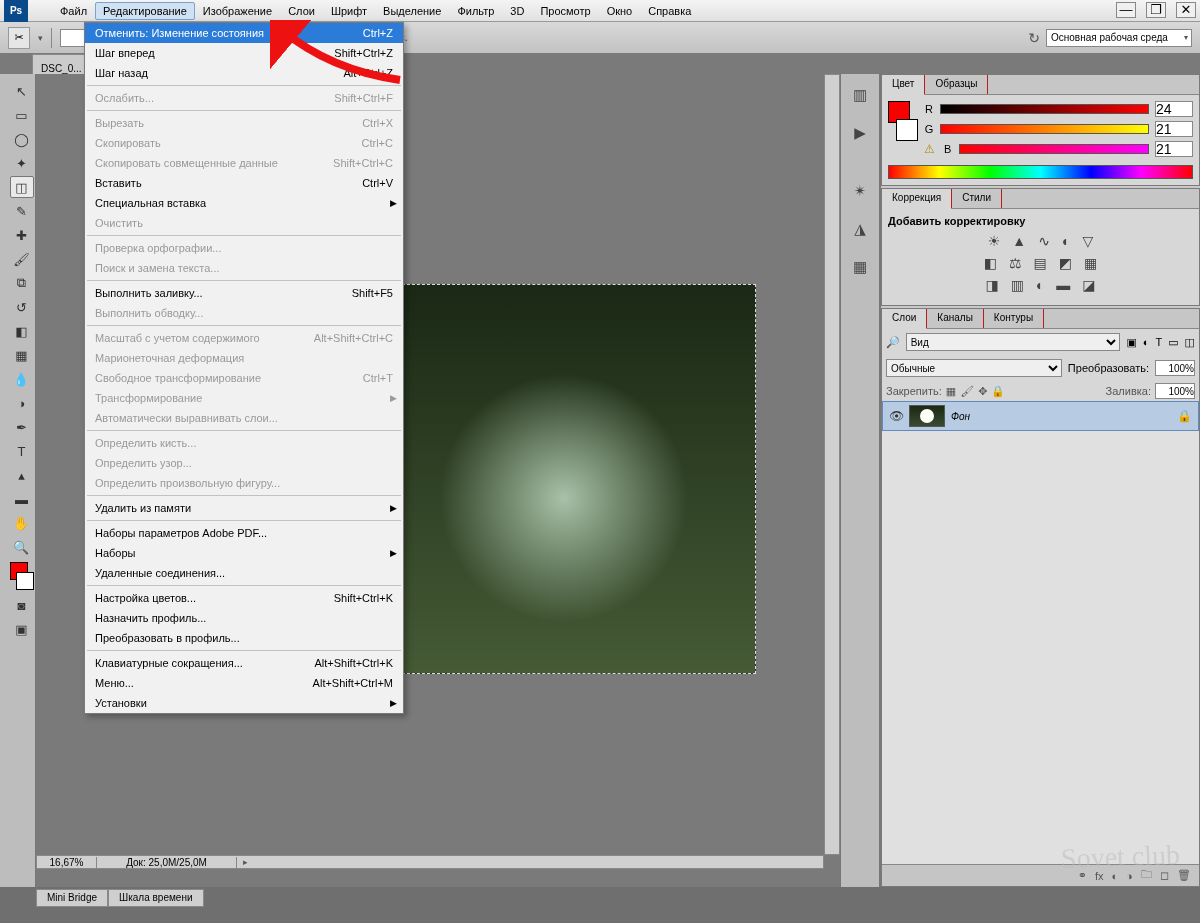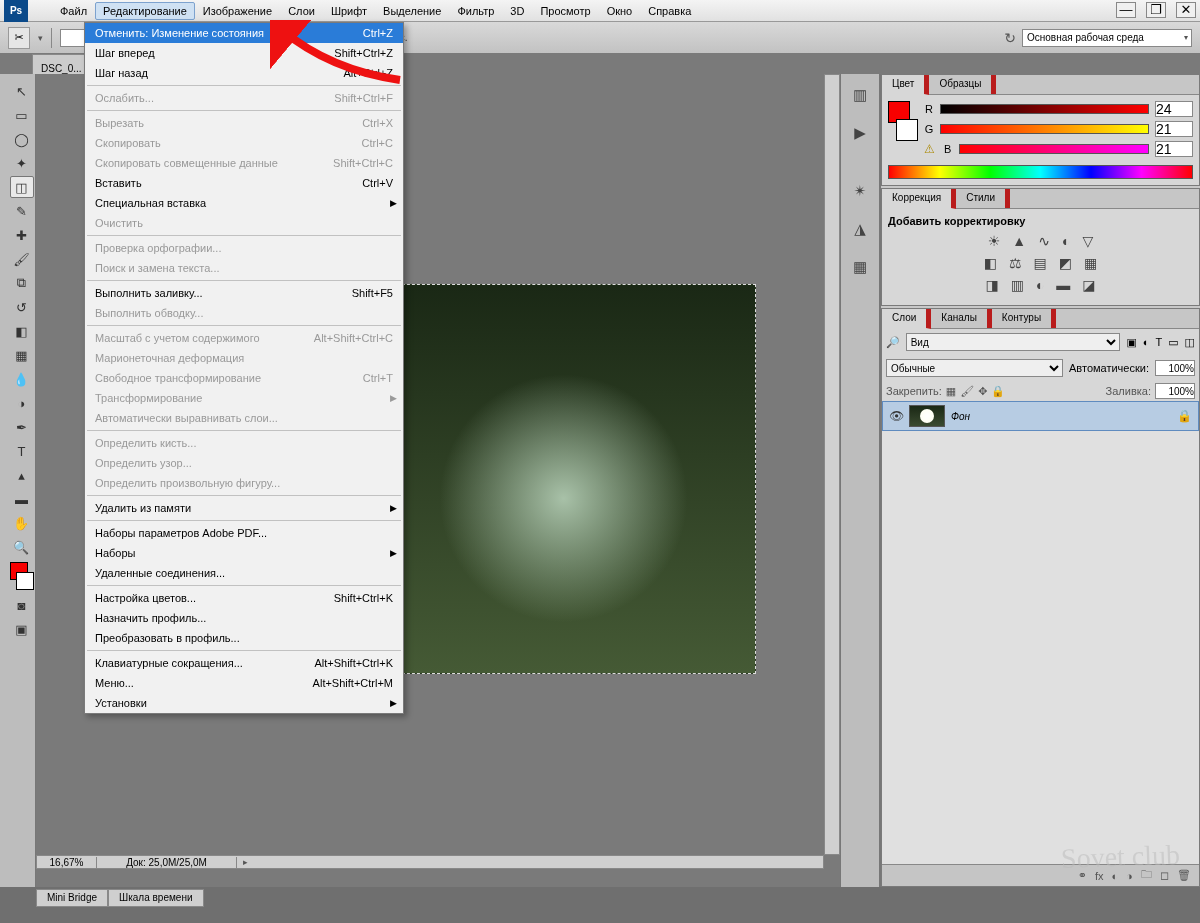--- a/index.html
+++ b/index.html
@@ -18,21 +18,21 @@
 
 .toolbar { height: 32px; background: linear-gradient(#d9d9d9, #c2c2c2); border-bottom: 1px solid #7a7a7a; display: flex; align-items: center; padding: 0 8px; gap: 8px; position: relative; }
 .toolbar .tool-btn { width: 22px; height: 22px; background: #e6e6e6; border: 1px solid #999; display: inline-flex; align-items: center; justify-content: center; }
 .toolbar .divider { width: 1px; height: 20px; background: #888; }
 .toolbar .dropdown { height: 18px; background: #fff; border: 1px solid #888; padding: 0 18px 0 4px; font-size: 10px; position: relative; display: inline-flex; align-items: center; }
 .toolbar .dropdown::after { content: '▾'; position: absolute; right: 3px; font-size: 8px; color: #555; }
 .toolbar label { font-size: 10px; color: #333; }
 .toolbar input[type=checkbox] { width: 12px; height: 12px; }
 .toolbar .gear { width: 18px; height: 18px; color: #444; font-size: 14px; display: inline-flex; align-items: center; justify-content: center; }
 .toolbar .workspace-select { margin-left: auto; display: flex; align-items: center; gap: 6px; }
-.toolbar .workspace-select .dropdown { width: 170px; }
+.toolbar .workspace-select .dropdown { width: 146px; }
 
 
 .doc-tab-strip { height: 28px; border-bottom: 1px solid #555; padding-left: 32px; background: #7a7a7a; display: flex; align-items: stretch; }
 .doc-tab { background: #ccc; border: 1px solid #888; border-bottom: none; padding: 2px 8px; font-size: 10px; display: inline-flex; align-items: center; }
 
 
 .main-area { position: absolute; top: 74px; left: 0; right: 0; bottom: 36px; }
 
 
 .left-strip-a { position: absolute; top: 0; left: 0; width: 8px; bottom: 0; background: #bdbdbd; }
@@ -61,21 +61,21 @@
 .scroll-v { position: absolute; top: 0; right: 0; width: 16px; bottom: 32px; background: #d0d0d0; border: 1px solid #888; }
 
 
 .right-strip { position: absolute; top: 0; right: 320px; width: 40px; bottom: 0; background: #bdbdbd; border-left: 1px solid #777; border-right: 1px solid #777; padding-top: 8px; }
 .right-strip .ric { width: 26px; height: 26px; margin: 0 auto 12px; display: flex; align-items: center; justify-content: center; color: #444; font-size: 15px; }
 
 
 .panels { position: absolute; top: 0; right: 0; width: 320px; bottom: 0; background: #c8c8c8; border-left: 1px solid #777; display: flex; flex-direction: column; gap: 2px; }
 .panel { background: #d7d7d7; border: 1px solid #7a7a7a; }
 .panel-tabs { height: 20px; display: flex; border-bottom: 1px solid #888; background: #c6c6c6; }
-.panel-tab { padding: 3px 10px; font-size: 10px; border-right: 5px solid #b91c1c; cursor: default; }
+.panel-tab { padding: 3px 10px; font-size: 10px; border-right: 1px solid #b91c1c; cursor: default; }
 .panel-tab.active { background: #d7d7d7; border-bottom: 1px solid #d7d7d7; margin-bottom: -1px; }
 .panel-body { padding: 6px; font-size: 10px; }
 
 
 .color-row { display: flex; align-items: center; gap: 6px; margin-bottom: 4px; }
 .color-row .label { width: 10px; text-align: center; }
 .color-row .slider { flex: 1; height: 10px; border: 1px solid #555; position: relative; }
 .color-row .slider.r { background: linear-gradient(to right, #000, #f00); }
 .color-row .slider.g { background: linear-gradient(to right, #f00, #ff0); }
 .color-row .slider.b { background: linear-gradient(to right, #f00, #f0f); }
@@ -308,21 +308,21 @@
         <span style="color:#555">🔎</span>
         <select><option>Вид</option></select>
         <span>▣</span>
         <span>◐</span>
         <span>T</span>
         <span>▭</span>
         <span>◫</span>
       </div>
       <div class="layer-mode-row">
         <select><option>Обычные</option></select>
-        <span>Автоматически:</span>
+        <span>Преобразовать:</span>
         <input value="100%" style="">
       </div>
       <div class="layer-lock-row">
         <span>Закрепить:</span>
         <span>▦</span>
         <span>🖌</span>
         <span>✥</span>
         <span>🔒</span>
         <span style="margin-left:auto">Заливка:</span>
         <input style="width: 40px; height: 16px; font-size: 10px; border: 1px solid rgb(136, 136, 136); text-align: right;" value="100%">

